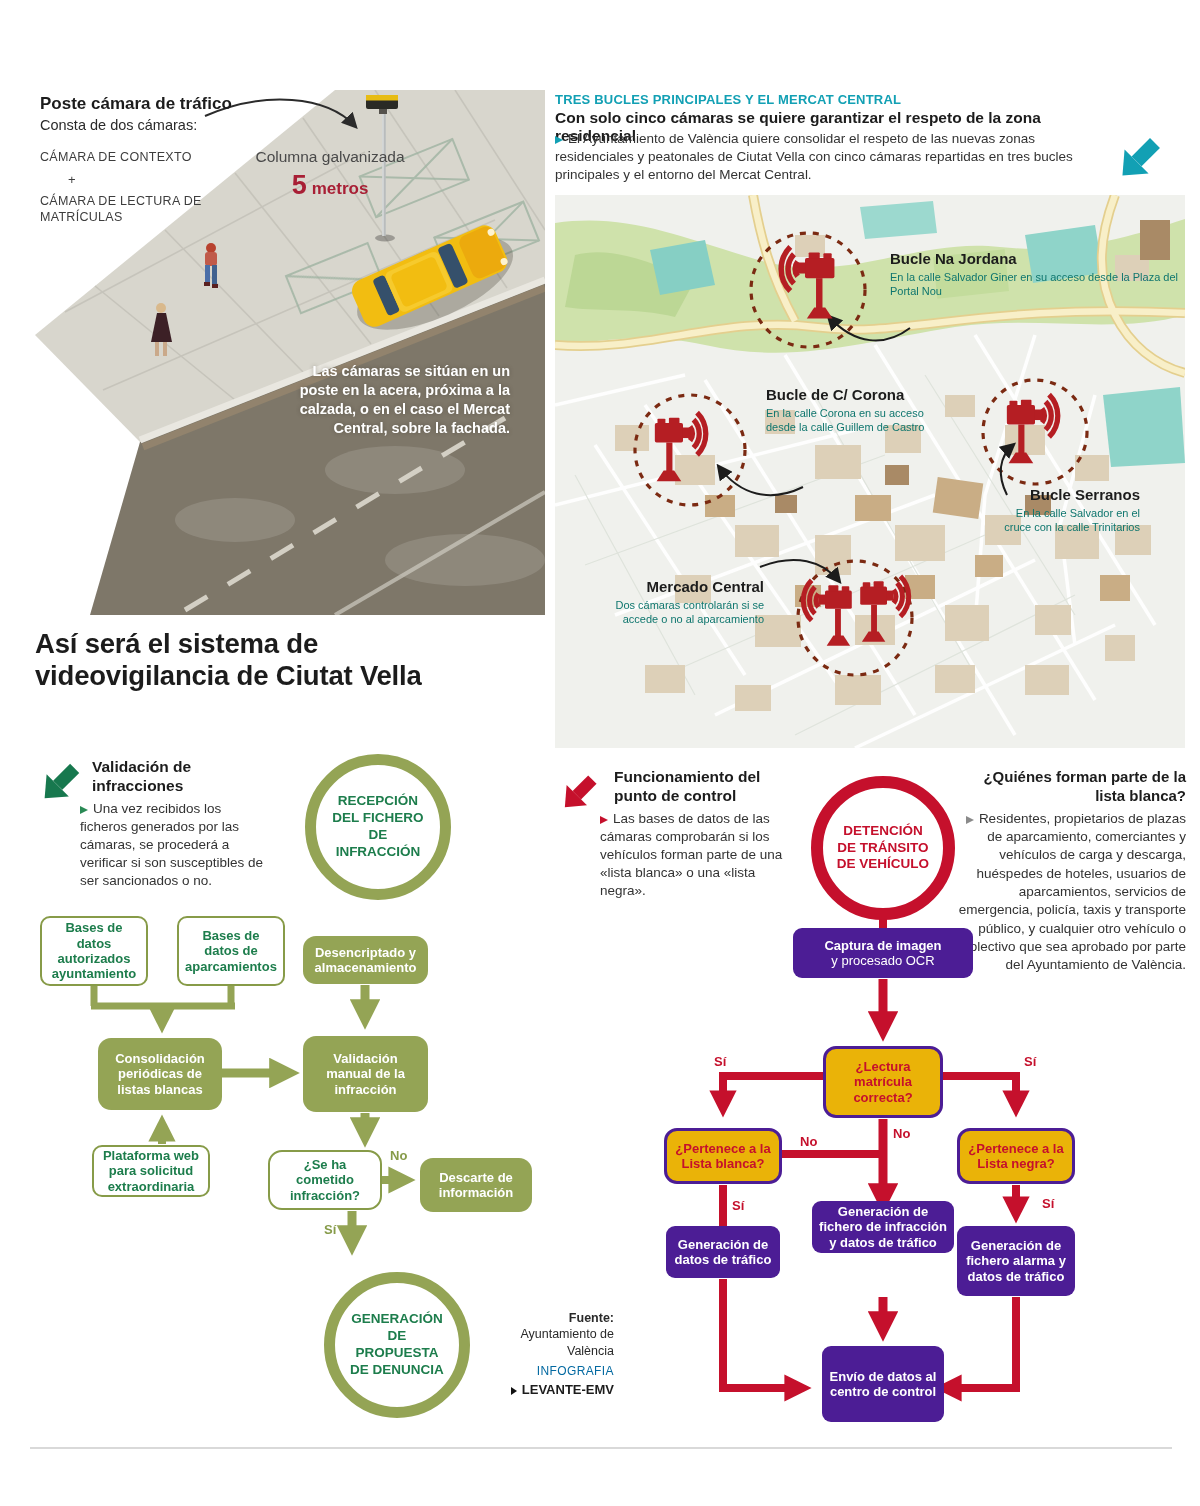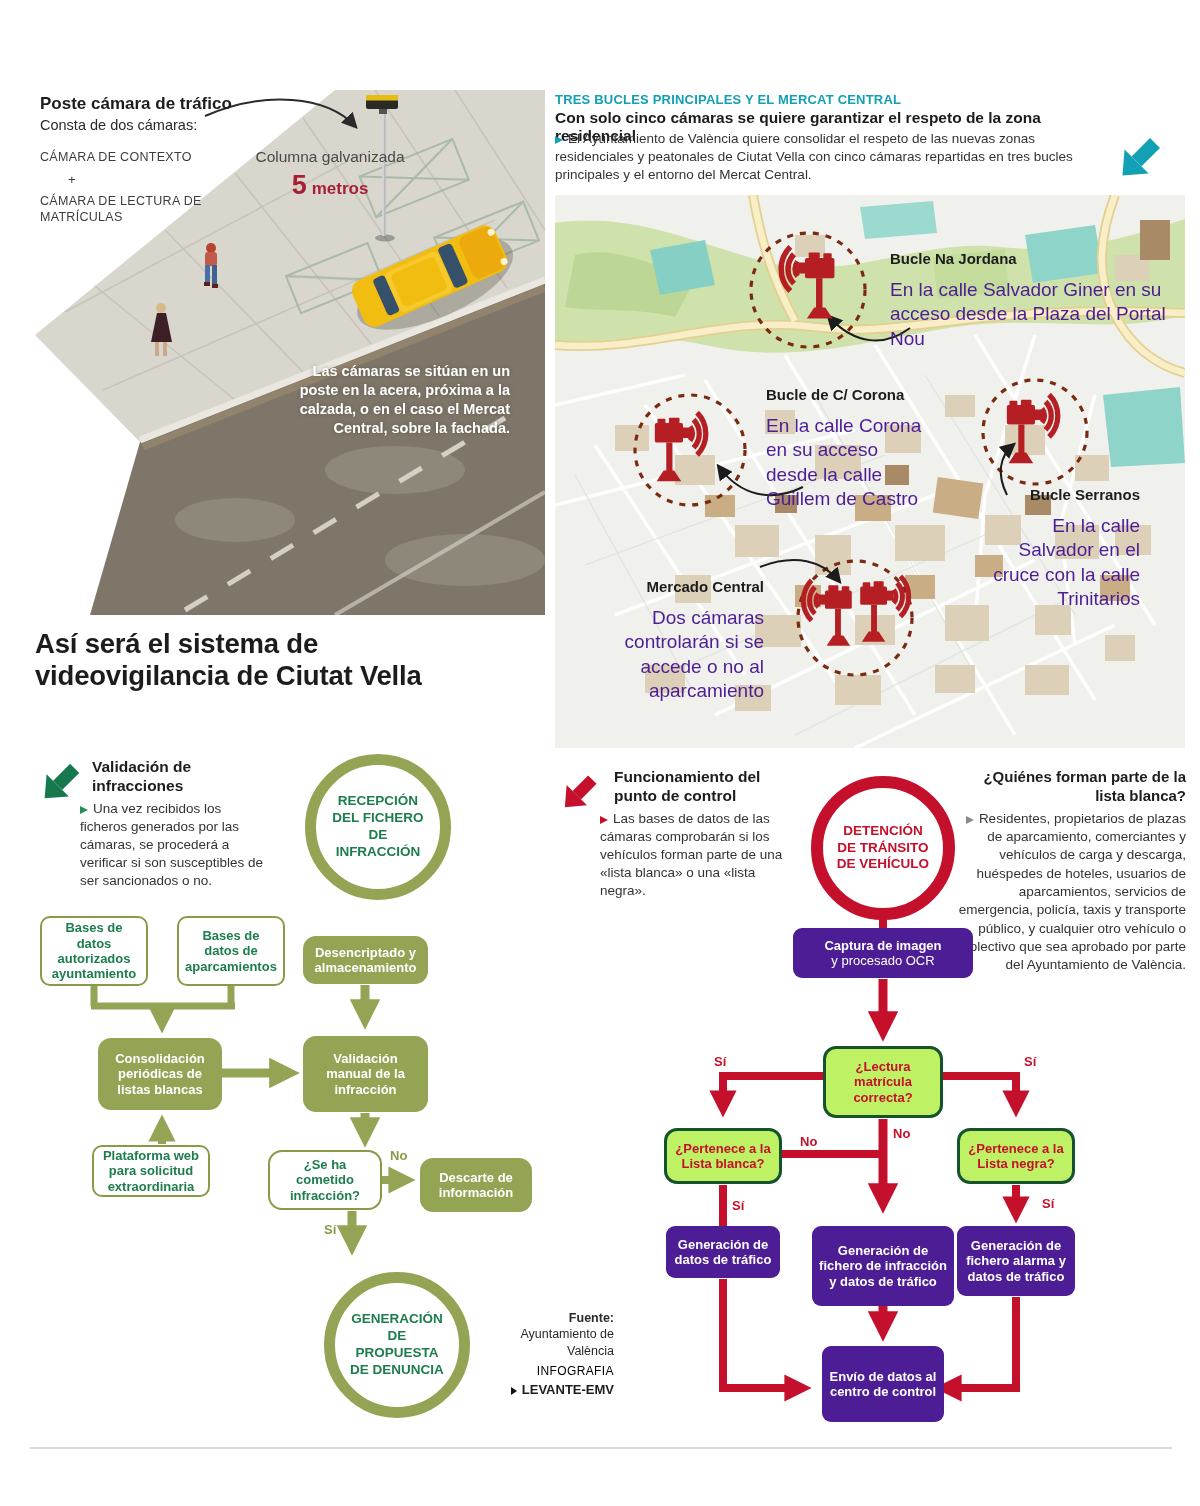--- a/index.html
+++ b/index.html
@@ -19,41 +19,41 @@
           text-shadow:0 0 4px rgba(60,55,45,.45);}
   .main-title{font-size:27.5px;font-weight:bold;line-height:1.17;letter-spacing:-.2px;}
   .kicker{color:#12a0b4;font-weight:bold;font-size:13px;letter-spacing:.2px;}
   .headline{font-size:15.5px;font-weight:bold;margin-top:3px;}
   .intro{font-size:13.5px;color:#333;line-height:1.35;}
   .bullet{display:inline-block;width:0;height:0;border-style:solid;
           border-width:4.5px 0 4.5px 8px;border-color:transparent transparent transparent currentColor;
           margin-right:5px;position:relative;top:1px;}
   .b-teal{color:#12a0b4;}.b-green{color:#2a8a55;}.b-red:{color:#c5102c}
   .loc-name{font-size:15px;font-weight:bold;line-height:1.2;}
-  .loc-desc{font-size:19px;color:#4c1d95;line-height:1.28;margin-top:10px;}
+  .loc-desc{font-size:11px;color:#0f766e;line-height:1.28;margin-top:2px;}
   .flow-h{font-size:15.5px;font-weight:bold;line-height:1.2;}
   .flow-p{font-size:13.5px;color:#333;line-height:1.33;margin-top:4px;}
   .gbox,.gfill,.rbox,.rfill{display:flex;align-items:center;justify-content:center;text-align:center;
       z-index:2;line-height:1.18;font-weight:bold;padding:4px 6px;box-sizing:border-box;}
   .gbox{background:#fff;border:2.5px solid #879b48;border-radius:10px;color:#1d7d4c;font-size:13px;}
   .gfill{background:#94a455;border-radius:13px;color:#fff;font-size:13px;}
-  .rbox{background:#bef264;border:3px solid #14532d;border-radius:13px;color:#c5102c;font-size:13px;}
+  .rbox{background:#eab308;border:3px solid #4c1d95;border-radius:13px;color:#c5102c;font-size:13px;}
   .rfill{background:#4c1d95;border-radius:9px;color:#fff;font-size:13px;}
   .circ{border-radius:50%;background:#fff;display:flex;align-items:center;justify-content:center;
         text-align:center;font-weight:bold;z-index:2;box-sizing:border-box;padding:13px;line-height:1.25;}
   .gcirc{border:11px solid #94a455;color:#1d7d4c;font-size:13.5px;}
   .rcirc{border:12px solid #c5102c;color:#c5102c;font-size:13.5px;}
   .lab{font-weight:bold;font-size:13px;z-index:3;}
   .glab{color:#869b49;}
   .rlab{color:#c5102c;}
   .wl-h{font-size:15px;font-weight:bold;text-align:right;line-height:1.25;}
   .wl-p{font-size:13.5px;color:#333;text-align:right;line-height:1.36;margin-top:4px;}
   .cred{font-size:12.5px;color:#2a2a2a;text-align:right;line-height:1.3;}
   .cred b{font-weight:bold;}
-  .infog{font-size:12px;color:#000000;text-align:right;letter-spacing:.4px;}
+  .infog{font-size:12px;color:#0369a1;text-align:right;letter-spacing:.4px;}
   .brand{font-size:13px;font-weight:bold;text-align:right;margin-top:2px;}
   .b-black{color:#111;}
   .rule{position:absolute;left:30px;width:1142px;height:2px;background:#d9d9d9;top:1447px;}
   .z3{z-index:3;}
 </style>
 </head>
 <body>
 
 <div class="page">
 
@@ -410,21 +410,21 @@
 
   <div class="abs circ rcirc" style="left:811px;top:776px;width:144px;height:144px;">DETENCIÓN DE TRÁNSITO DE VEHÍCULO</div>
   <div class="abs rfill" style="left:793px;top:928px;width:180px;height:50px;flex-direction:column;">
     <div>Captura de imagen</div>
     <div style="font-weight:normal;">y procesado OCR</div>
   </div>
   <div class="abs rbox" style="left:823px;top:1046px;width:120px;height:72px;">¿Lectura matrícula correcta?</div>
   <div class="abs rbox" style="left:664px;top:1128px;width:118px;height:56px;">¿Pertenece a la Lista blanca?</div>
   <div class="abs rbox" style="left:957px;top:1128px;width:118px;height:56px;">¿Pertenece a la Lista negra?</div>
   <div class="abs rfill" style="left:666px;top:1226px;width:114px;height:52px;">Generación de datos de tráfico</div>
-  <div class="abs rfill" style="left:812px;top:1226px;width:142px;height:80px;">Generación de fichero de infracción y datos de tráfico</div>
+  <div class="abs rfill" style="left:812px;top:1201px;width:142px;height:52px;">Generación de fichero de infracción y datos de tráfico</div>
   <div class="abs rfill" style="left:957px;top:1226px;width:118px;height:70px;">Generación de fichero alarma y datos de tráfico</div>
   <div class="abs rfill" style="left:822px;top:1346px;width:122px;height:76px;">Envío de datos al centro de control</div>
 
   <div class="abs lab rlab" style="left:714px;top:1054px;">Sí</div>
   <div class="abs lab rlab" style="left:1024px;top:1054px;">Sí</div>
   <div class="abs lab rlab" style="left:893px;top:1126px;">No</div>
   <div class="abs lab rlab" style="left:800px;top:1134px;">No</div>
   <div class="abs lab rlab" style="left:732px;top:1198px;">Sí</div>
   <div class="abs lab rlab" style="left:1042px;top:1196px;">Sí</div>
 

